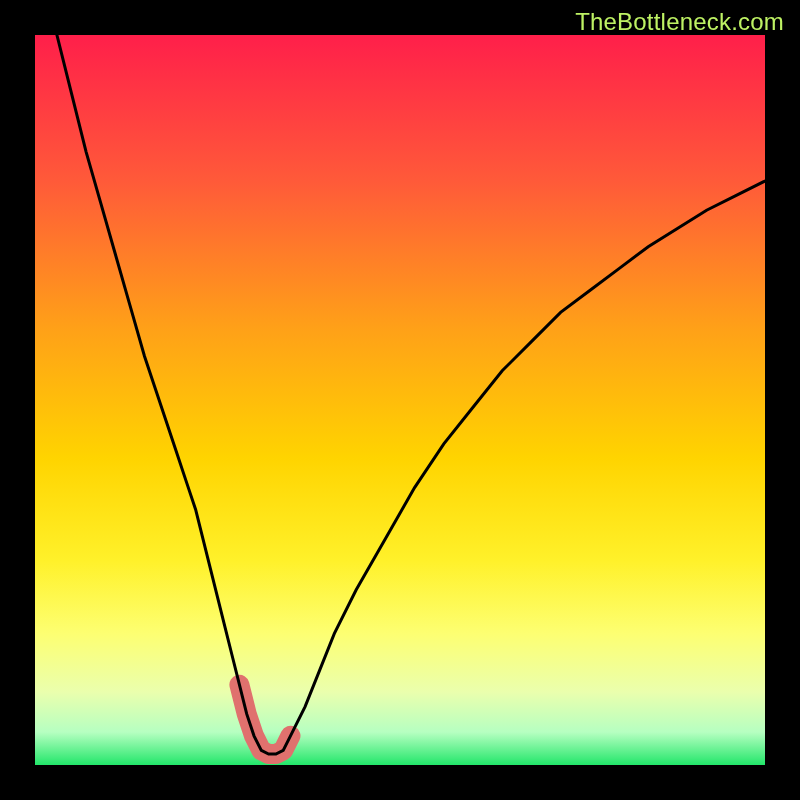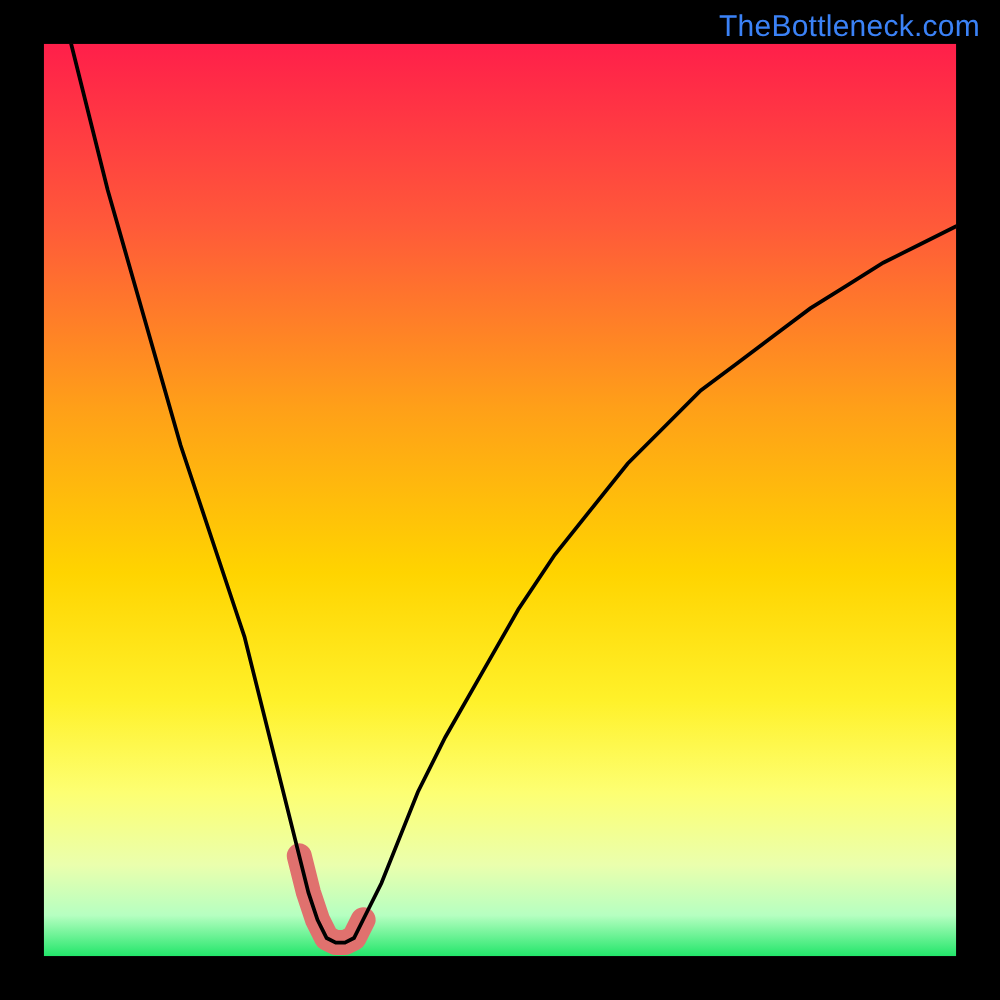--- a/index.html
+++ b/index.html
@@ -23,21 +23,21 @@
     position: absolute;
     left: 35px;
     top: 35px;
     width: 730px;
     height: 730px;
   }
   .attribution {
     position: absolute;
     top: 8px;
     right: 16px;
-    color: #3b82f6;
+    color: #bef264;
     font-size: 24px;
     font-weight: 500;
     letter-spacing: 0.2px;
     margin-left: 32px;
   }
   svg {
     display: block;
   }
 </style>
 </head>

